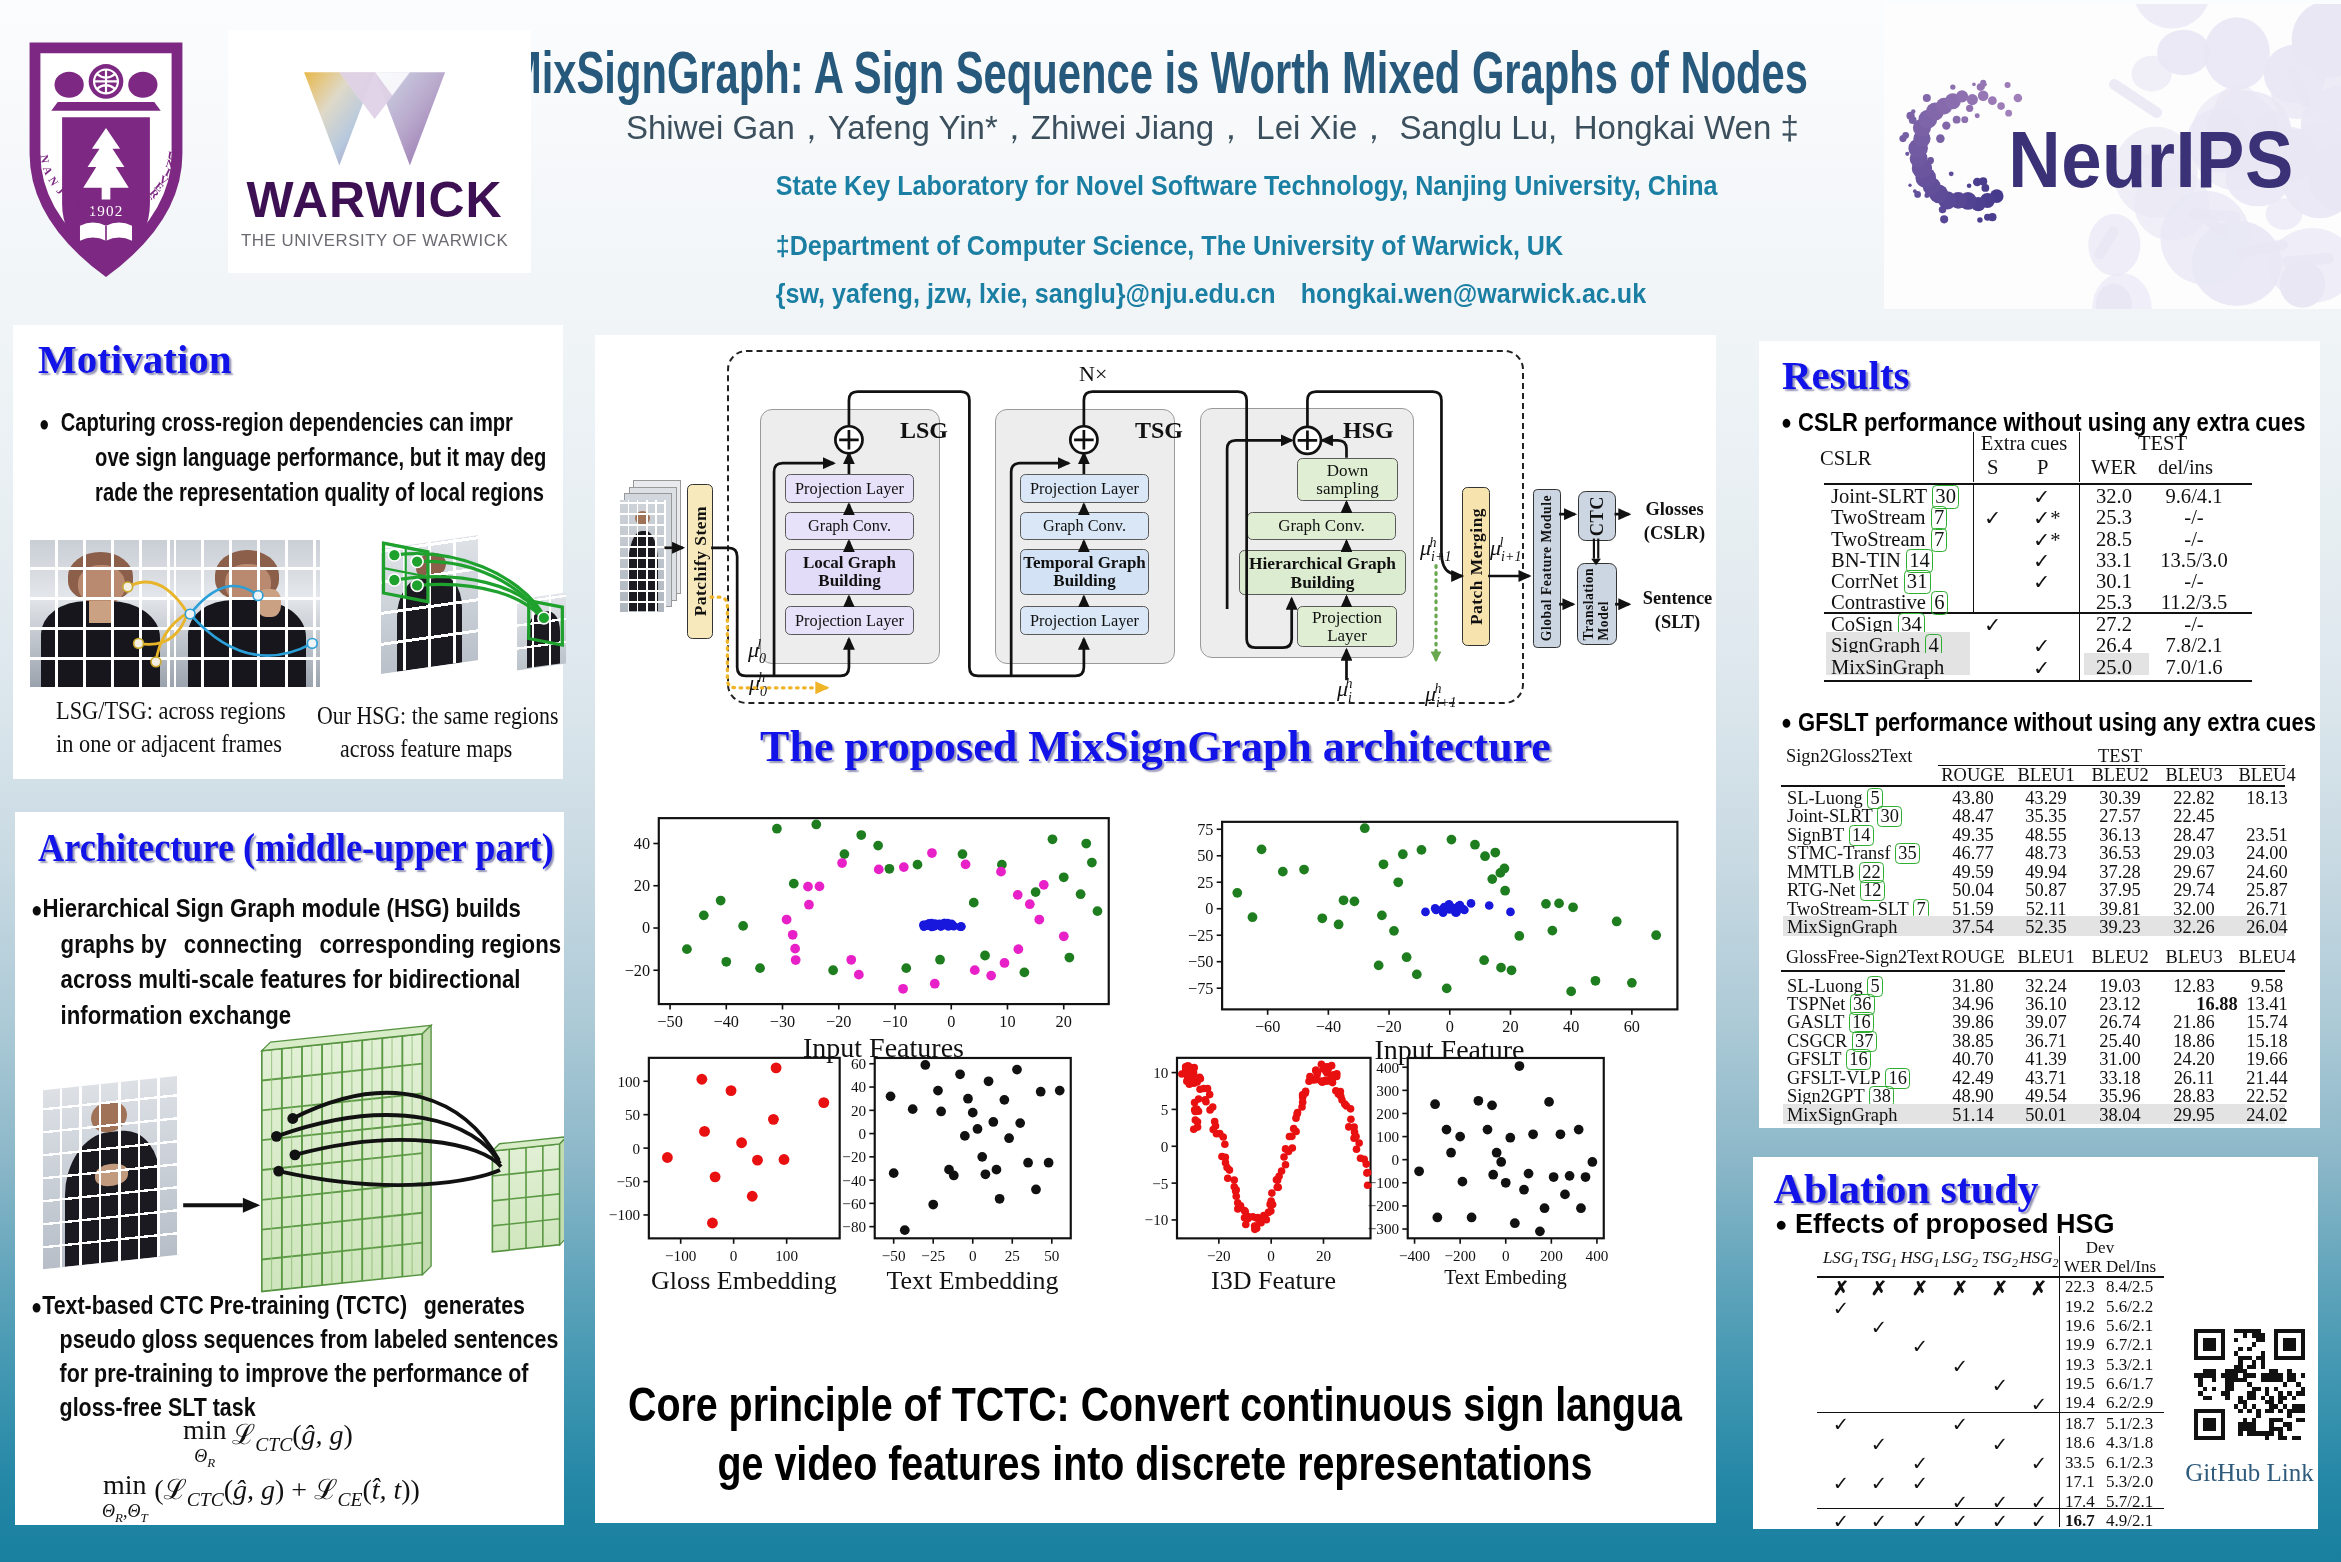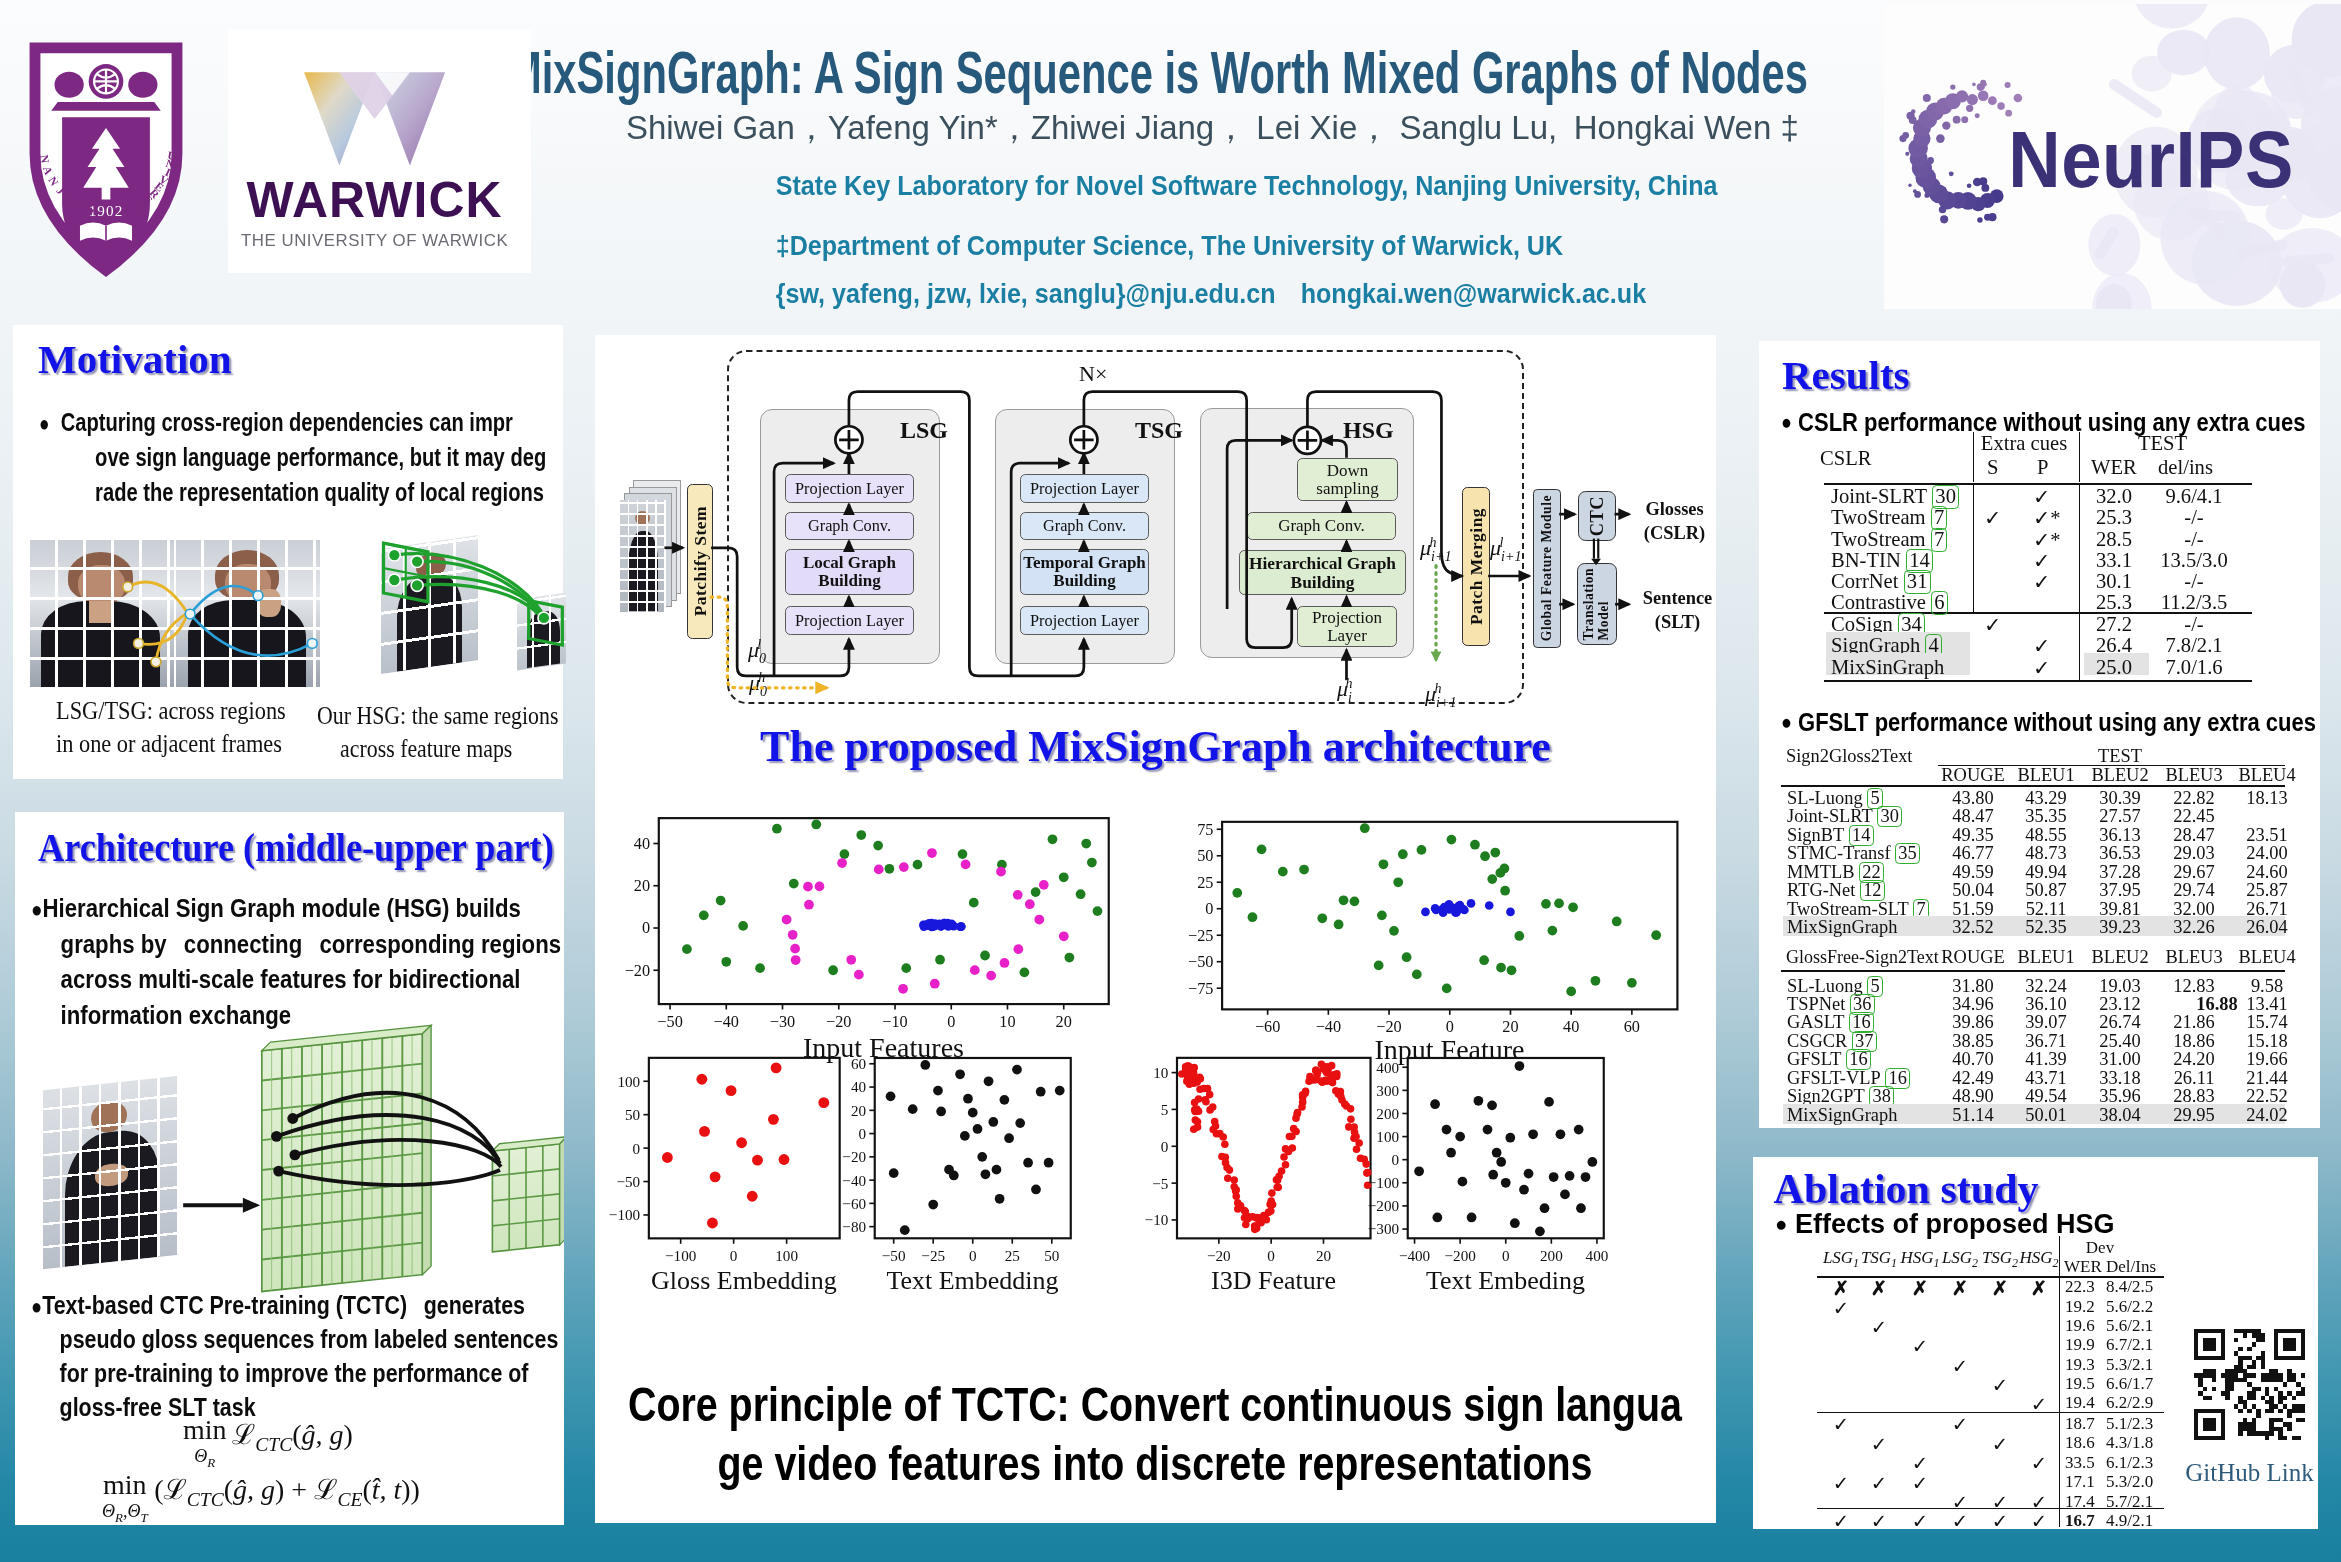--- a/index.html
+++ b/index.html
@@ -1030,21 +1030,21 @@
 <circle cx="405.7" cy="152.3" r="9" fill="#111111"></circle>
 <circle cx="409.9" cy="297.5" r="9" fill="#111111"></circle>
 <circle cx="418.3" cy="239.9" r="9" fill="#111111"></circle>
 <circle cx="431.0" cy="212.1" r="9" fill="#111111"></circle>
 </svg>
 <div class="abs serif" style="left:126px;top:697px;width:325px;text-align:center;font-size:28px;color:#111;">Input Features</div>
 <div class="abs serif" style="left:692px;top:699px;width:325px;text-align:center;font-size:28px;color:#111;">Input Feature</div>
 <div class="abs serif" style="left:-13.6px;top:931px;width:325px;text-align:center;font-size:26px;color:#111;">Gloss Embedding</div>
 <div class="abs serif" style="left:215px;top:931px;width:325px;text-align:center;font-size:26px;color:#111;">Text Embedding</div>
 <div class="abs serif" style="left:516px;top:931px;width:325px;text-align:center;font-size:26px;color:#111;">I3D Feature</div>
-<div class="abs serif" style="left:748px;top:931px;width:325px;text-align:center;font-size:26px;color:#111;">Text Embeding</div>
+<div class="abs serif" style="left:748px;top:931px;width:325px;text-align:center;font-size:20px;color:#111;">Text Embeding</div>
 
   <div style="position:absolute;left:560px;top:1040px;text-align:center;font-weight:bold;color:#000;font-size:48px;line-height:1.23;white-space:nowrap;transform:translateX(-50%) scaleX(0.82);">Core principle of TCTC: Convert continuous sign langua<br>ge video features into discrete representations</div>
 </div>
 <div id="p-res" class="panel" style="left:1759px;top:341px;width:561px;height:787px;overflow:hidden;">
 <div class="bluehead" style="position:absolute;left:23px;top:9.8px;font-size:41px;">Results</div>
 <div style="position:absolute;left:22px;top:67px;font-size:25px;font-weight:bold;color:#000;white-space:nowrap;transform:scaleX(0.88);transform-origin:0 0;"><span style="font-size:20.6px;vertical-align:2.2px;">●</span> CSLR performance without using any extra cues</div>
 <div class="abs serif" style="left:0;top:0;width:561px;height:347px;font-size:20.6px;color:#111;">
       <div class="abs" style="left:61px;top:106px;">CSLR</div>
       <div class="abs" style="left:216px;top:91px;width:98px;text-align:center;">Extra cues</div>
       <div class="abs" style="left:228px;top:115px;">S</div>
@@ -1146,21 +1146,21 @@
       <div class="abs" style="left:435px;top:539px;transform:translateX(-50%);">29.74</div>
       <div class="abs" style="left:508px;top:539px;transform:translateX(-50%);">25.87</div>
       <div class="abs" style="left:28px;top:558px;white-space:nowrap;">TwoStream-SLT&nbsp;<span style="border:1.1px solid #2fae2f;border-radius:4.3px;padding:0 2.2px;display:inline-block;line-height:1.05;">7</span></div>
       <div class="abs" style="left:214px;top:558px;transform:translateX(-50%);">51.59</div>
       <div class="abs" style="left:287px;top:558px;transform:translateX(-50%);">52.11</div>
       <div class="abs" style="left:361px;top:558px;transform:translateX(-50%);">39.81</div>
       <div class="abs" style="left:435px;top:558px;transform:translateX(-50%);">32.00</div>
       <div class="abs" style="left:508px;top:558px;transform:translateX(-50%);">26.71</div>
       <div class="abs" style="left:24px;top:575px;width:502px;height:19.5px;background:#e3e3e3;"></div>
       <div class="abs" style="left:28px;top:576px;white-space:nowrap;">MixSignGraph</div>
-      <div class="abs" style="left:214px;top:576px;transform:translateX(-50%);">32.52</div>
+      <div class="abs" style="left:214px;top:576px;transform:translateX(-50%);">37.54</div>
       <div class="abs" style="left:287px;top:576px;transform:translateX(-50%);">52.35</div>
       <div class="abs" style="left:361px;top:576px;transform:translateX(-50%);">39.23</div>
       <div class="abs" style="left:435px;top:576px;transform:translateX(-50%);">32.26</div>
       <div class="abs" style="left:508px;top:576px;transform:translateX(-50%);">26.04</div>
       <div class="abs" style="left:27px;top:606px;white-space:nowrap;font-size:18px;">GlossFree-Sign2Text</div>
       <div class="abs" style="left:214px;top:606px;transform:translateX(-50%);">ROUGE</div>
       <div class="abs" style="left:287px;top:606px;transform:translateX(-50%);">BLEU1</div>
       <div class="abs" style="left:361px;top:606px;transform:translateX(-50%);">BLEU2</div>
       <div class="abs" style="left:435px;top:606px;transform:translateX(-50%);">BLEU3</div>
       <div class="abs" style="left:508px;top:606px;transform:translateX(-50%);">BLEU4</div>

